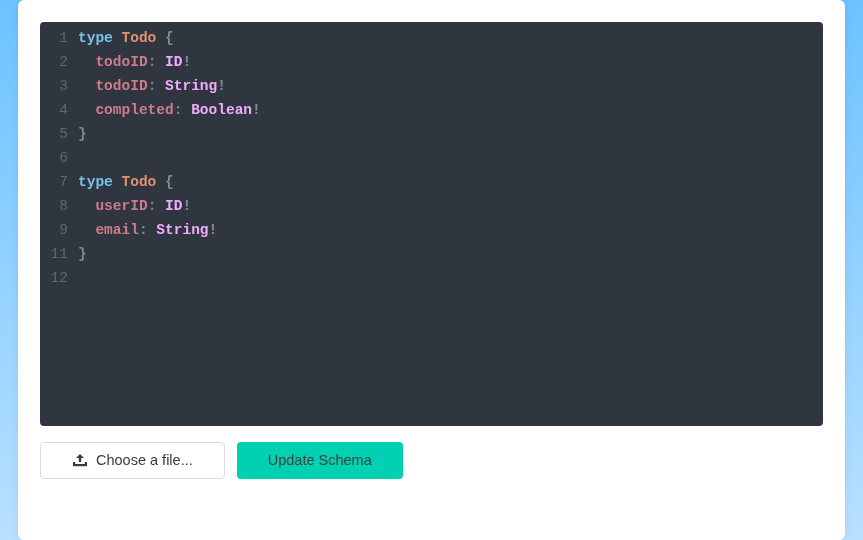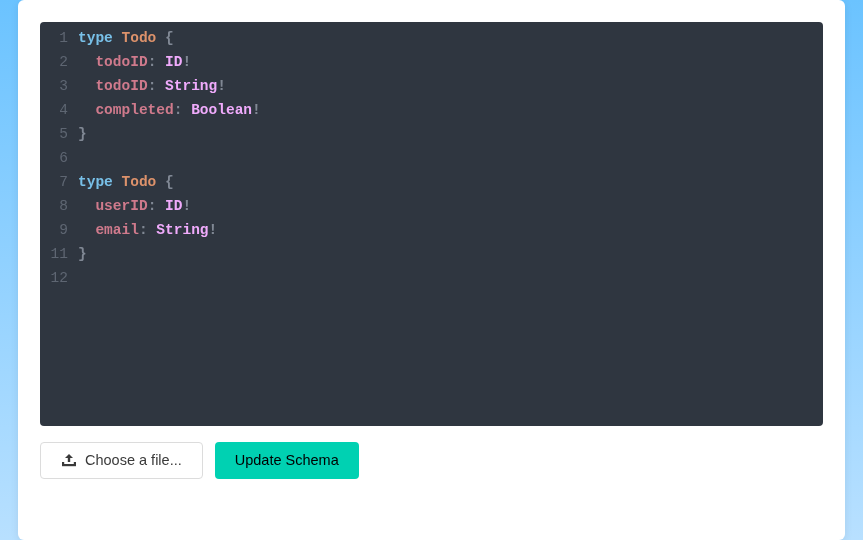--- a/index.html
+++ b/index.html
@@ -51,37 +51,37 @@
   .tok-bang { color: #808894; }
   .tok-plain { color: #808894; }
 
   .toolbar {
     display: flex;
     gap: 12px;
     margin-top: 16px;
   }
   .btn {
     border-radius: 4px;
-    padding: 10px 20px;
+    padding: 10px 31px;
     font-size: 14.5px;
     cursor: pointer;
     display: inline-flex;
     align-items: center;
     gap: 8px;
     border: none;
     line-height: 1;
   }
   .btn-light {
     background: #fff;
     border: 1px solid #dcdcdc;
     color: #3a3a3a;
   }
   .btn-primary {
     background: #00d1b2;
-    color: #000000;
+    color: #404040;
     justify-content: center;
   }
   .upload-icon svg { display: block; }
 </style>
 </head>
 <body>
 
 <div class="card">
   <div class="editor" id="editor">
       <div class="line"><span class="gutter">1</span><span class="code"><span class="tok-keyword">type</span><span class="tok-plain"> </span><span class="tok-typename">Todo</span><span class="tok-plain"> </span><span class="tok-punc">{</span></span></div>

